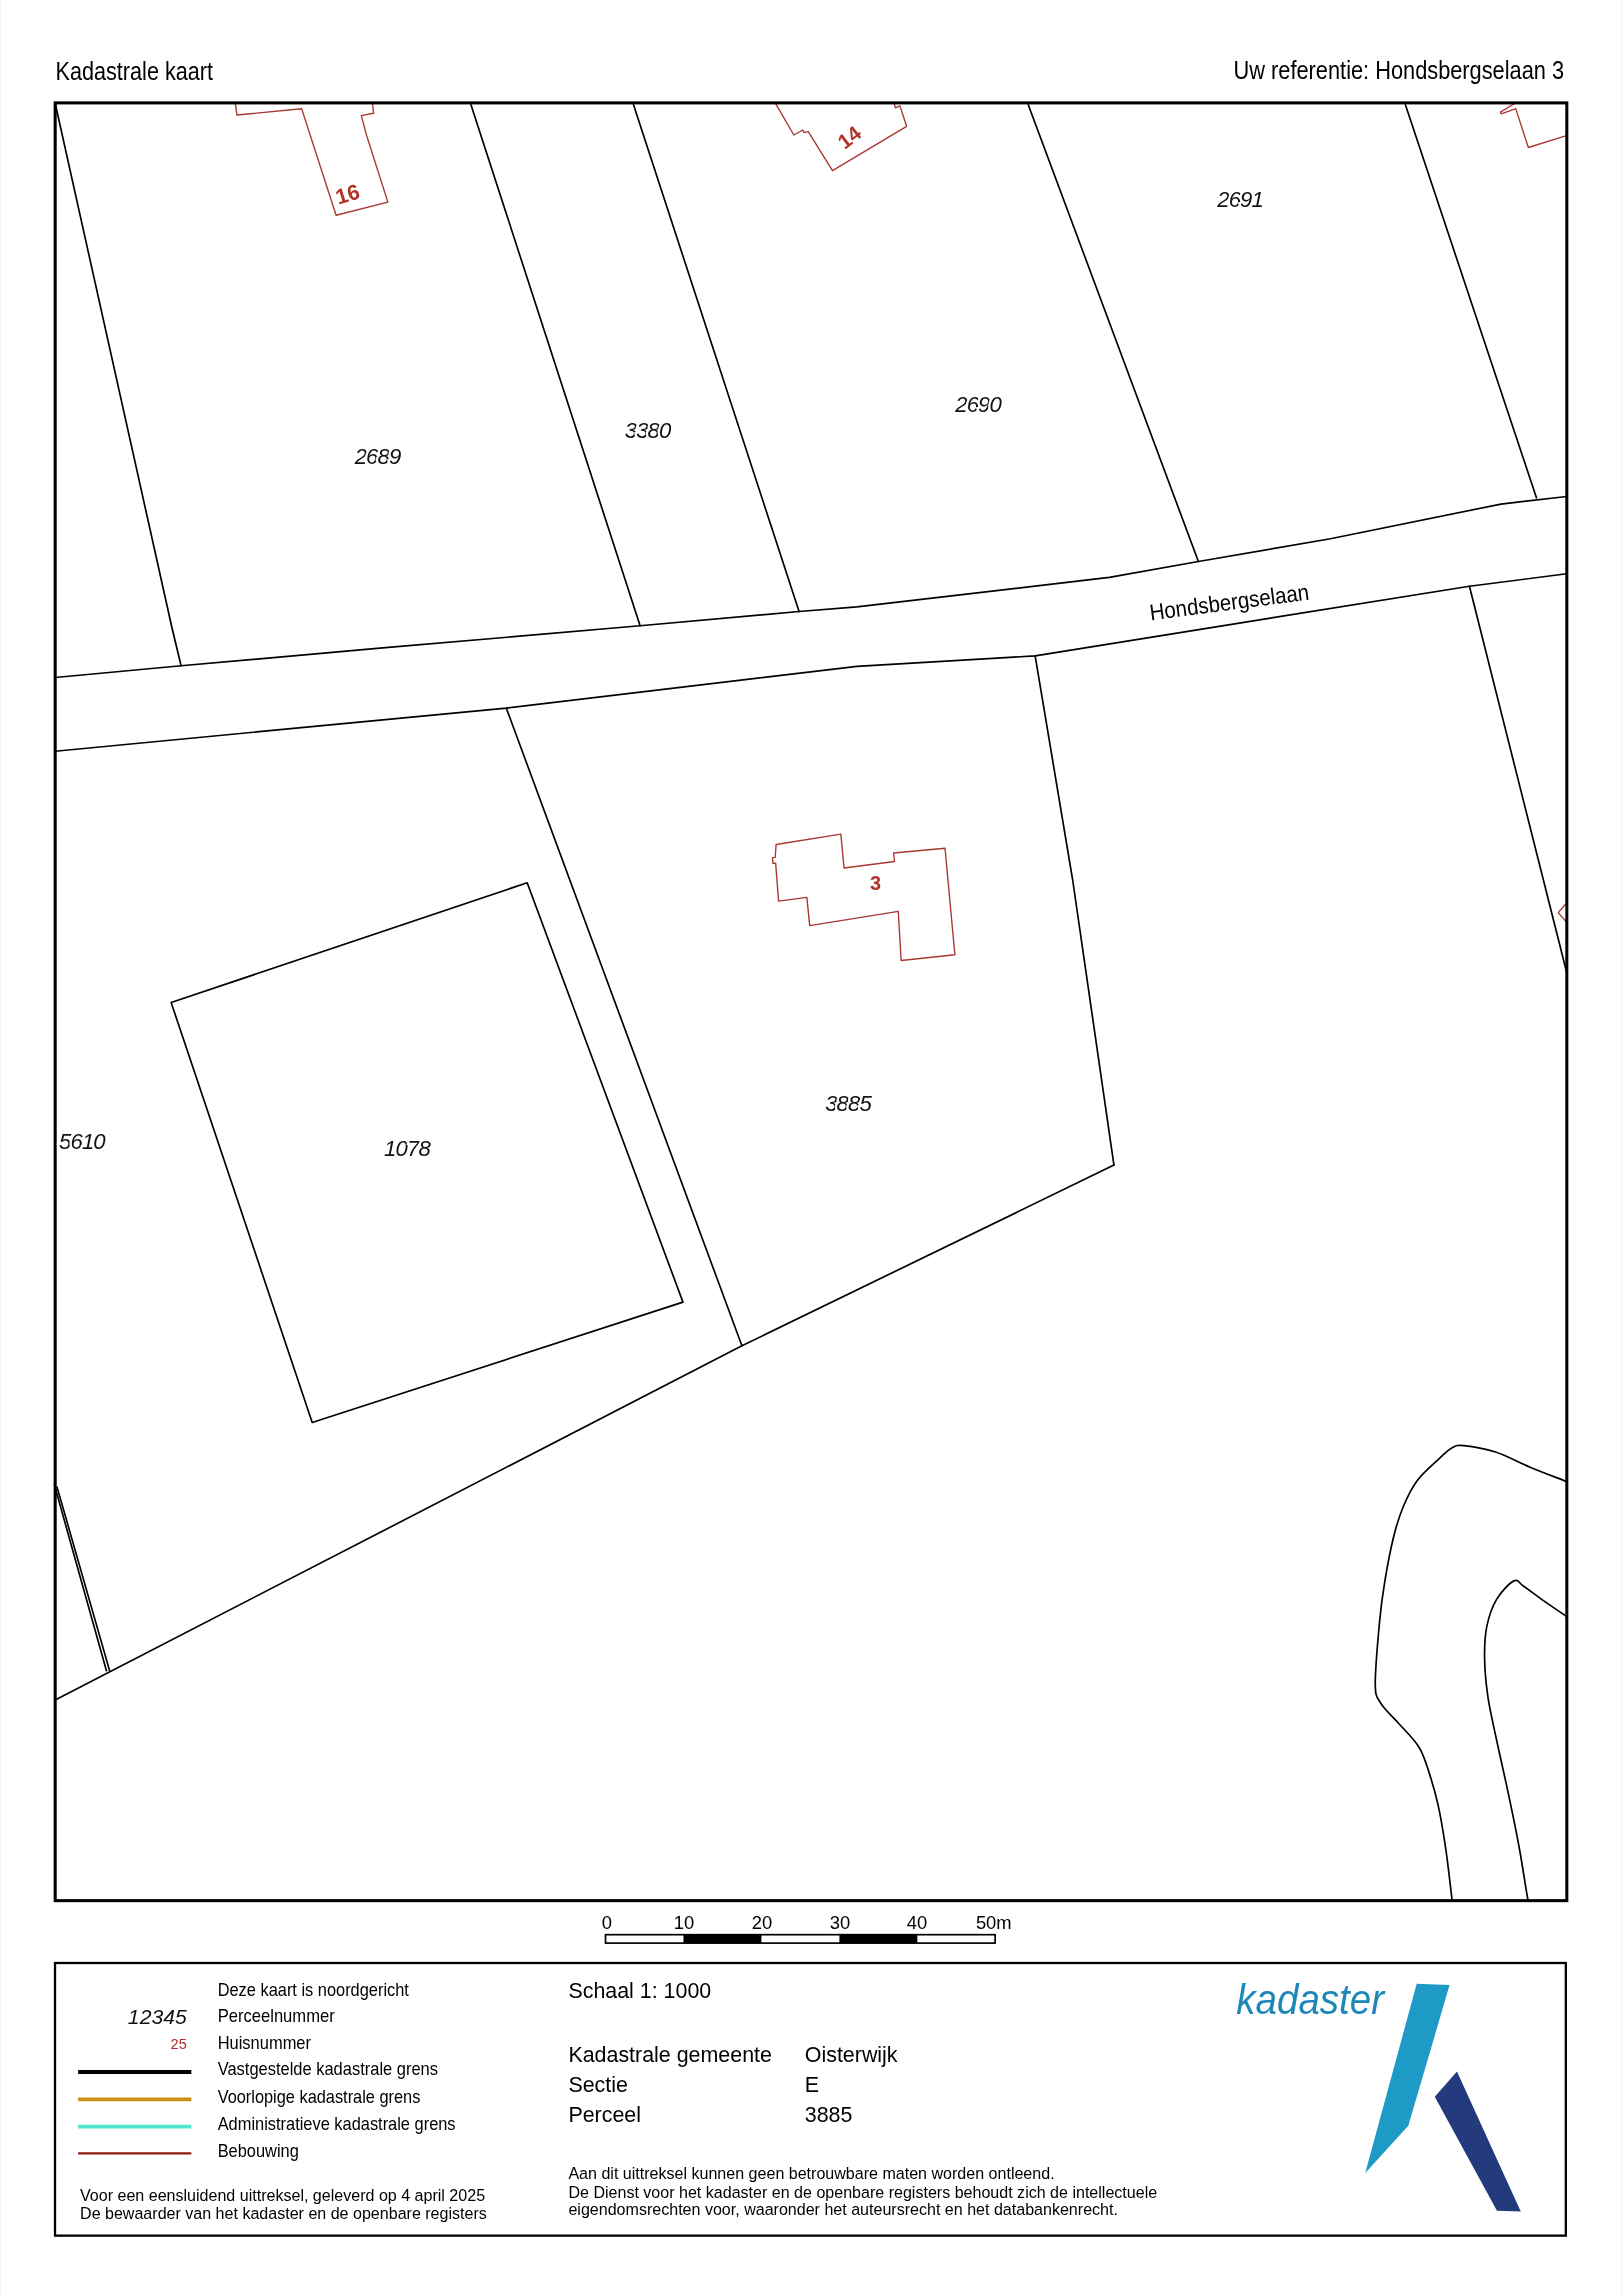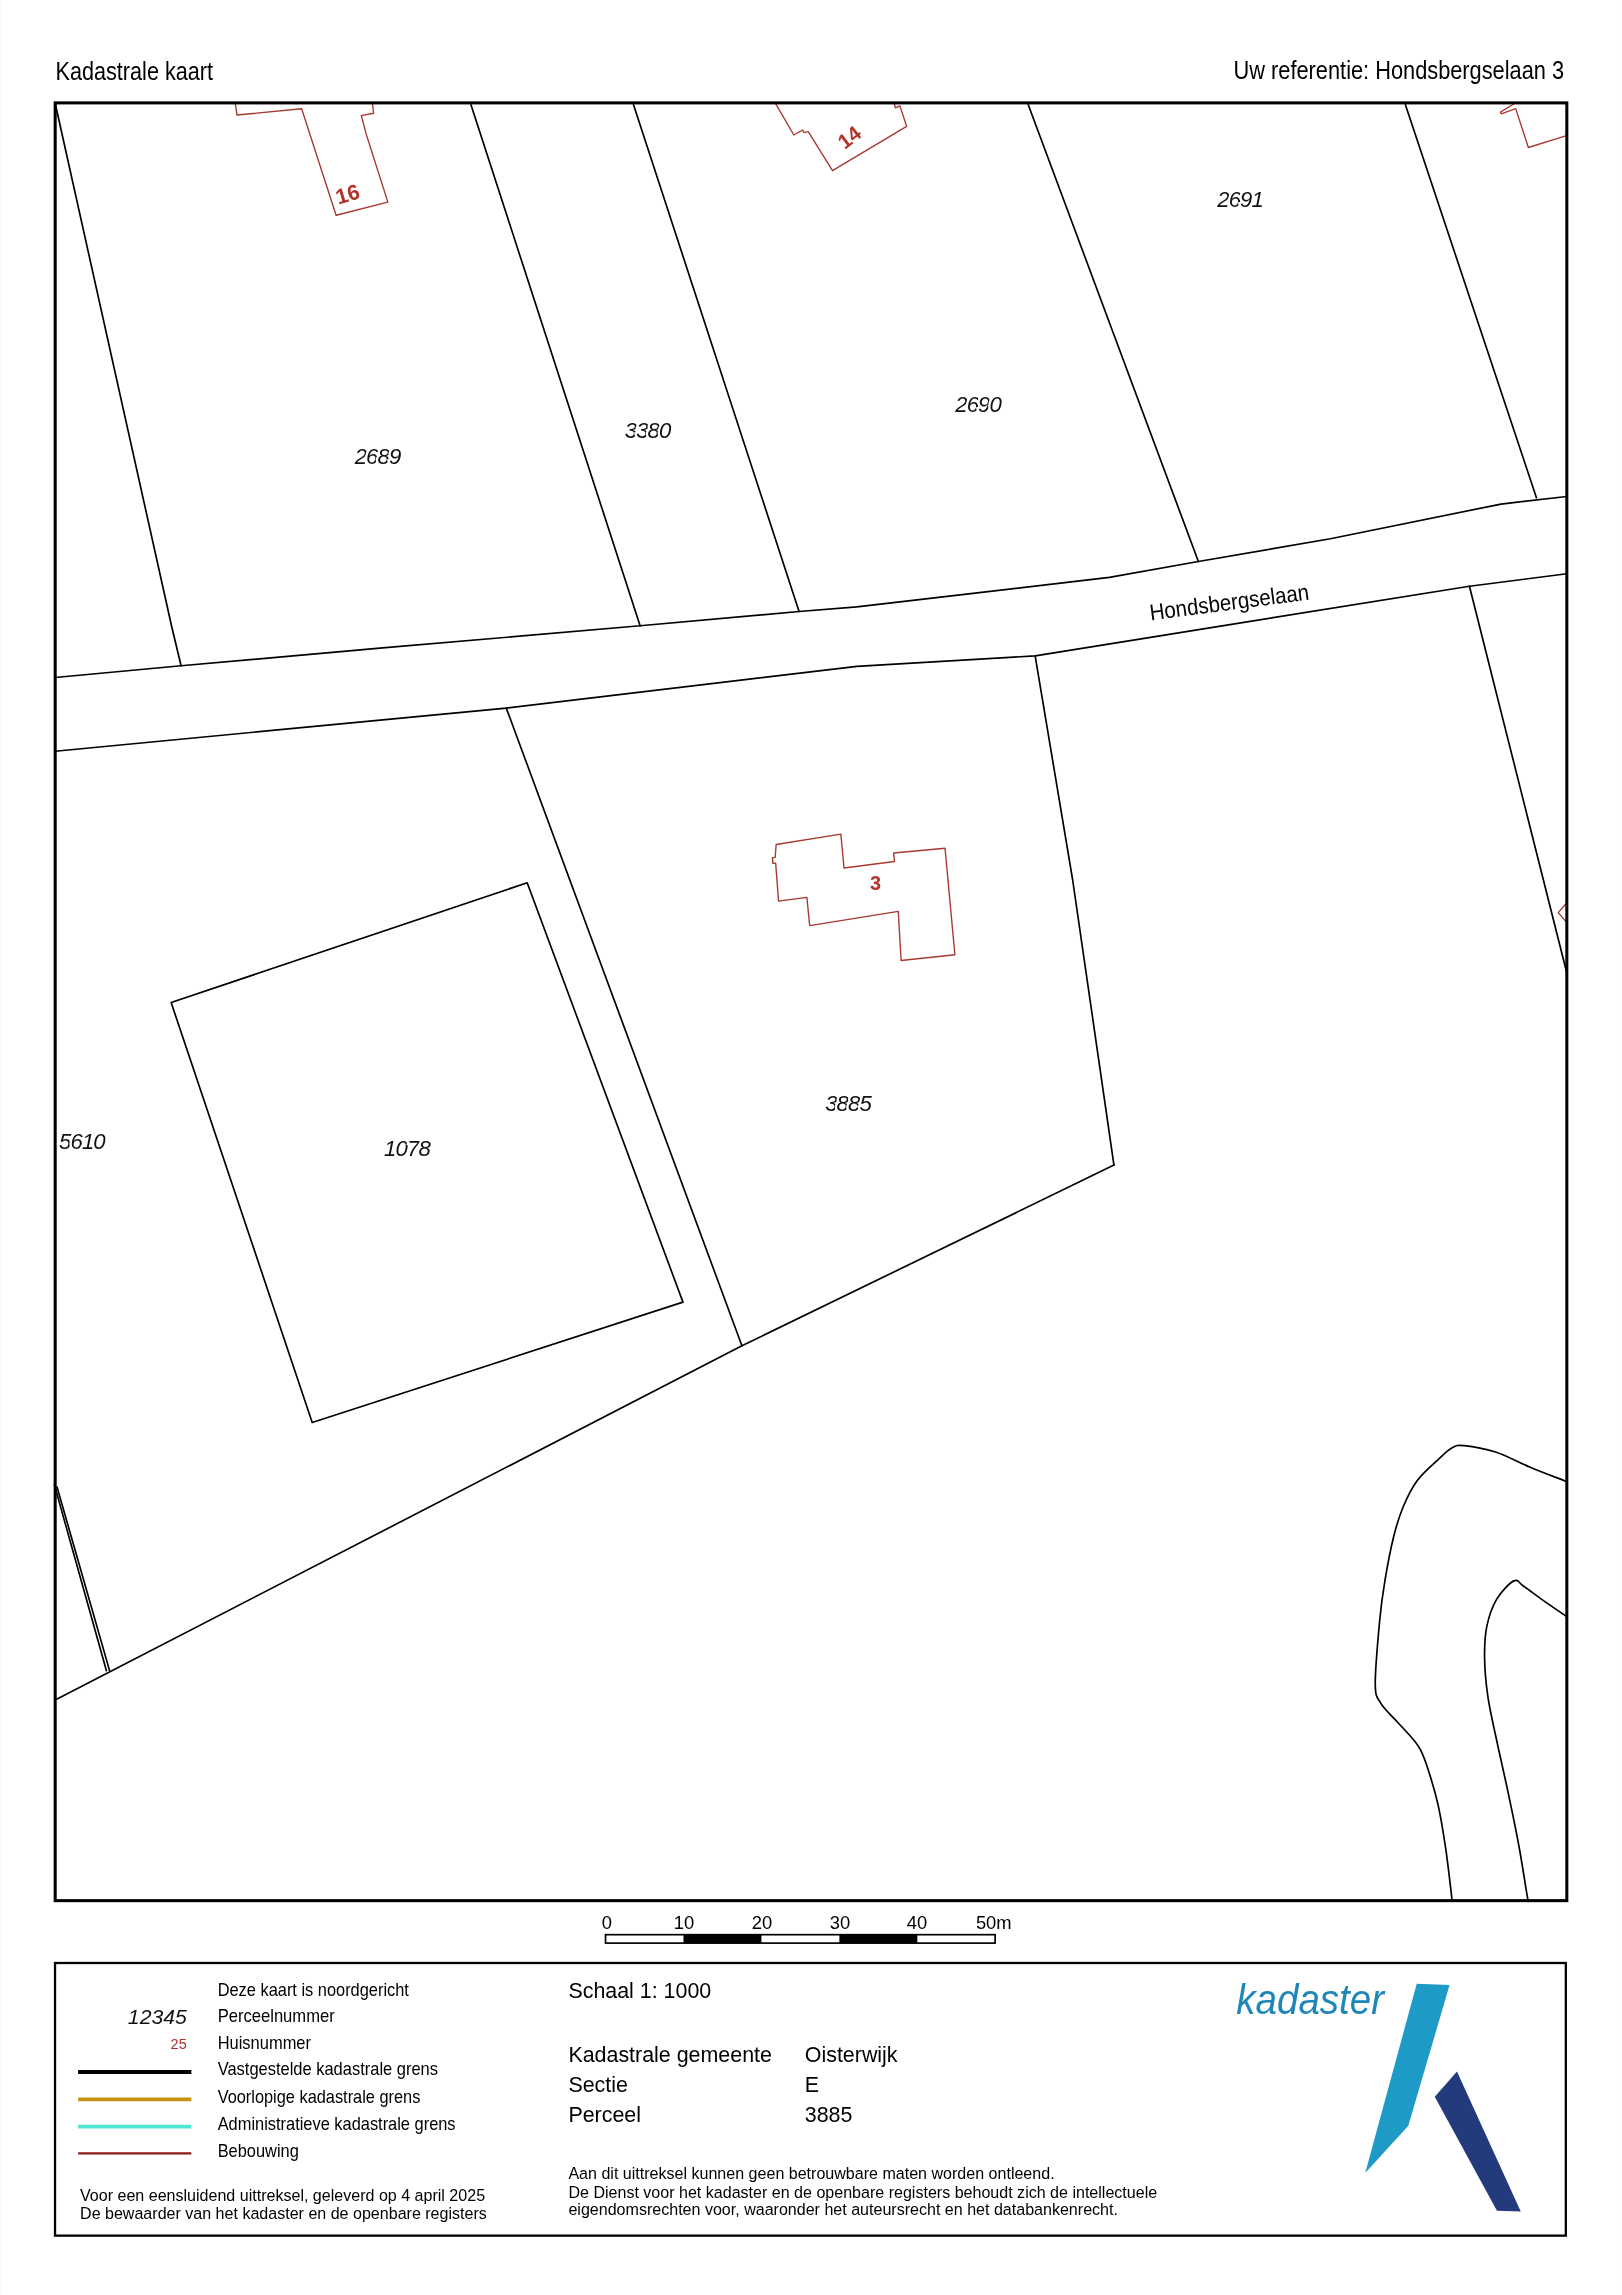--- a/index.html
+++ b/index.html
@@ -1,16 +1,16 @@
 <!DOCTYPE html>
 <html style="font-size:12.2px"><head>
 <meta charset="utf-8">
 <style>
   html,body{margin:0;padding:0;background:#ffffff;}
-  #page{position:relative;width:1622px;height:2295px;background:#f0abfc;overflow:hidden;}
+  #page{position:relative;width:1622px;height:2295px;background:#22c55e;overflow:hidden;}
   svg{position:absolute;left:0;top:0;}
   text{font-family:"Liberation Sans", sans-serif;}
 </style>
 </head>
 <body>
 <div id="page">
 <svg width="1622" height="2295" viewBox="0 0 2120 3000">
 
   <rect x="0" y="0" width="2120" height="3000" fill="#ffffff"></rect>
 

